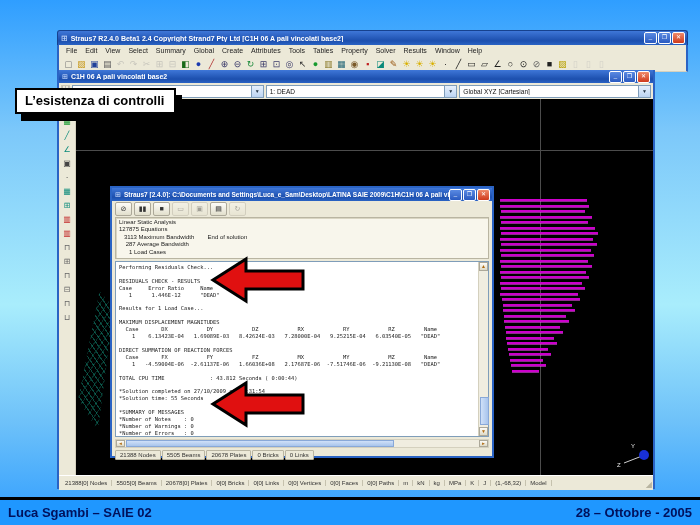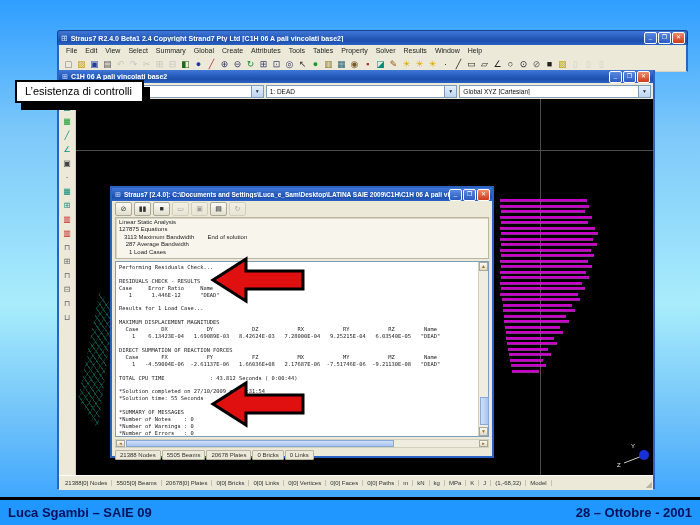--- a/index.html
+++ b/index.html
@@ -75,22 +75,22 @@
     border:1px solid #aca899;box-sizing:border-box;font-size:5px;line-height:7px;text-align:center;color:#b06a10;}
   .vthumb{position:absolute;left:1px;width:7px;height:26px;bottom:11px;background:linear-gradient(90deg,#cfe0f8,#a8c4ec);border:1px solid #88a8d8;}
   .hscroll{position:relative;margin:2px 3px 0 3px;height:9px;background:#f0ede0;border:1px solid #d4d0be;box-sizing:border-box;}
   .harr{position:absolute;top:0;width:9px;height:7px;background:linear-gradient(180deg,#fdfcf8,#ddd9c6);
     border:1px solid #aca899;box-sizing:border-box;font-size:4.5px;line-height:6px;text-align:center;color:#b06a10;}
   .hthumb{position:absolute;left:10px;top:0;height:7px;width:72%;background:linear-gradient(180deg,#cfe0f8,#a8c4ec);border:1px solid #88a8d8;box-sizing:border-box;}
   .dtabs{display:flex;align-items:center;gap:1px;padding:2px 0 0 3px;}
   .dtab{font-size:6px;color:#333;padding:1px 4px;background:#ece9d8;border:1px solid #b9b5a2;border-radius:1px;white-space:nowrap;}
   
   .redarrow{position:absolute;z-index:6;}
-  .callout{position:absolute;left:15px;top:80px;z-index:7;background:#fff;border:2px solid #000;
-    box-shadow:6px 7px 0 #000;padding:3px 10px 4px 8px;font-size:11px;font-weight:normal;color:#000;white-space:nowrap;}
+  .callout{position:absolute;left:15px;top:88px;z-index:7;background:#fff;border:2px solid #000;
+    box-shadow:6px 7px 0 #000;padding:3px 10px 4px 8px;font-size:13px;font-weight:bold;color:#000;white-space:nowrap;}
   .triad{position:absolute;}
   .triad text{font-size:6px;fill:#e8e8e8;font-family:"Liberation Sans",sans-serif;}
 </style>
 </head>
 <body>
 
 <div class="slide">
 
 
   <div class="app-top">
@@ -372,17 +372,17 @@
   <svg class="redarrow" style="left:210px;top:256px;" width="96" height="48" viewBox="0 0 96 48">
     <polygon points="3,24 36,3 36,15 93,15 93,33 36,33 36,45" fill="#e01010" stroke="#000" stroke-width="3"></polygon>
   </svg>
   <svg class="redarrow" style="left:210px;top:380px;" width="96" height="48" viewBox="0 0 96 48">
     <polygon points="3,24 36,3 36,15 93,15 93,33 36,33 36,45" fill="#e01010" stroke="#000" stroke-width="3"></polygon>
   </svg>
 
   <div class="callout">L’esistenza di controlli</div>
 
   <div class="ftr">
-    <span class="fl">Luca Sgambi – SAIE 09</span>
-    <span class="fr">28 – Ottobre - 2001</span>
+    <span class="fl">Luca Sgambi – SAIE 02</span>
+    <span class="fr">28 – Ottobre - 2005</span>
   </div>
 
 </div>
 
 </body></html>

